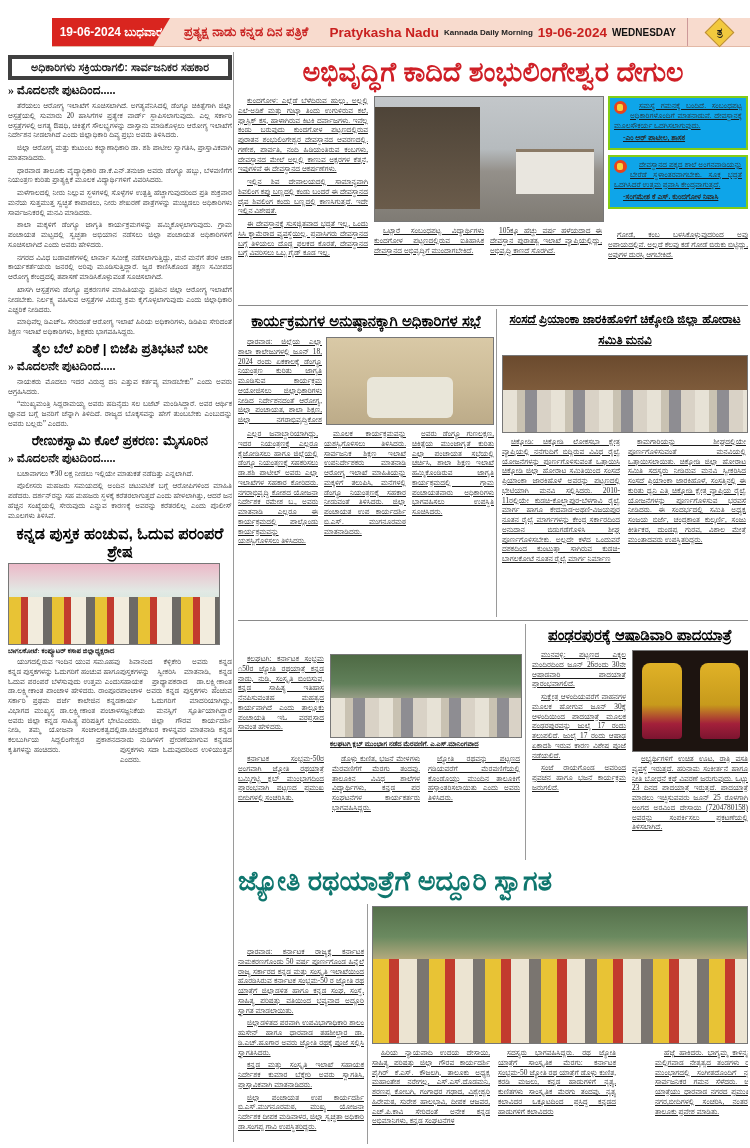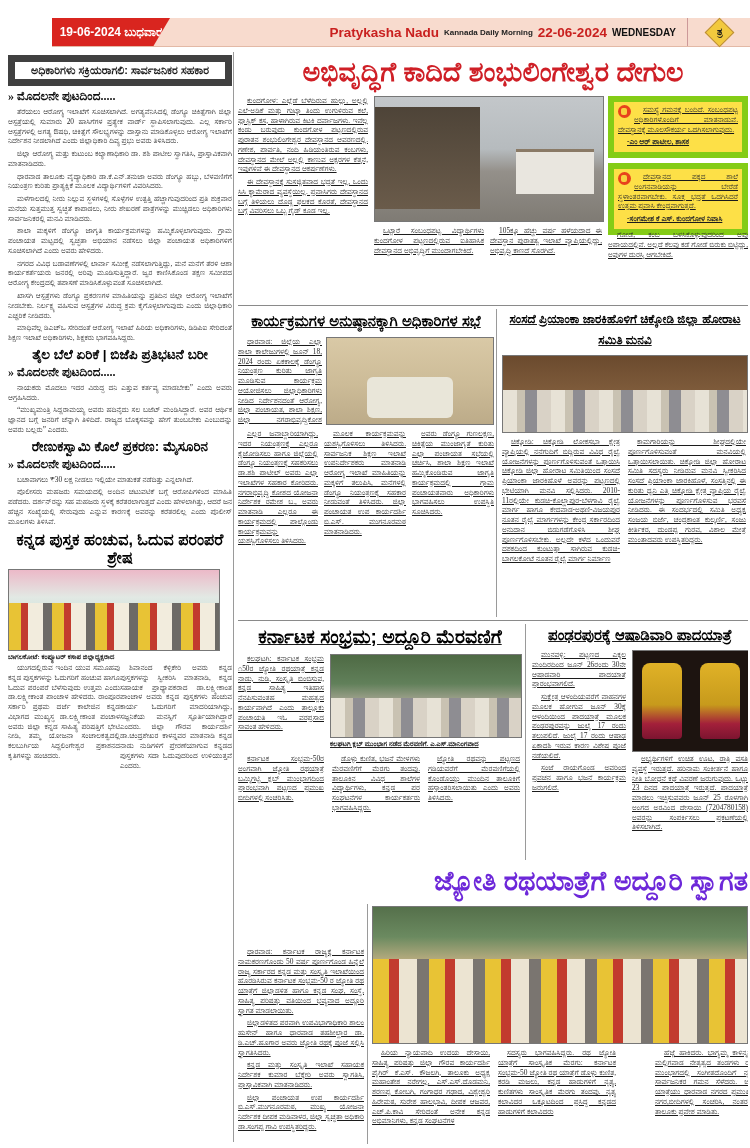--- a/index.html
+++ b/index.html
@@ -23,21 +23,21 @@
            transform:rotate(45deg);}
   .diamond span{position:absolute;left:0;top:3px;width:19px;text-align:center;transform:rotate(-45deg);
                 font-size:10px;font-weight:bold;color:#1a1a1a;}
   
   .body p{margin:0 0 3px 0;font-size:7.4px;line-height:1.32;text-align:justify;text-indent:9px;color:#2a2a2a;}
   .cont{font-size:12px;font-weight:bold;color:#111;margin:2px 0 3px 0;}
   .hrule{border-top:1px solid #8a8a8a;margin:3px 0;}
   .vrule{position:absolute;width:1px;background:#9a9a9a;}
   
   .leftcol{position:absolute;left:8px;top:55px;width:224px;height:1090px;overflow:hidden;}
-  .boxtitle{border:7px solid #404040;padding:2px 3px;font-family:"Liberation Sans",sans-serif;
+  .boxtitle{border:4px solid #404040;padding:2px 3px;font-family:"Liberation Sans",sans-serif;
             font-weight:bold;font-size:11px;text-align:center;margin-bottom:3px;}
   .subhead{font-family:"Liberation Sans",sans-serif;font-weight:bold;font-size:13.5px;text-align:center;
            margin:4px 0 2px 0;color:#000;}
   .subhead.small{font-size:16px;}
   .caption{font-size:6.8px;font-weight:bold;color:#222;margin:2px 0;line-height:1.25;}
   .twocol{display:flex;}
   .twocol > div{flex:1;overflow:hidden;}
   
   .photo{position:relative;border:1px solid #777;overflow:hidden;background:#cfcfcf;}
   .ph-temple{background:linear-gradient(180deg,#c3c7ca 0%,#b6bbbe 42%,#94908a 60%,#7f7b74 100%);}
@@ -57,45 +57,46 @@
   .ph-jyoti .crowd{position:absolute;left:0;bottom:0;width:100%;height:62%;
      background:repeating-linear-gradient(90deg,#e8c335 0 16px,#c23b2e 16px 26px,#ece4d2 26px 44px,#7a7570 44px 56px);}
   .ph-books{background:linear-gradient(180deg,#ecb9c8 0%,#e2e9e4 34%,#cfe3da 58%,#b9d6cc 100%);}
   .ph-books .crowd{position:absolute;left:0;bottom:0;width:100%;height:58%;
      background:repeating-linear-gradient(90deg,#e8c335 0 12px,#c23b2e 12px 19px,#f2ecdd 19px 34px,#6d6a66 34px 43px);}
   
   .mainarea{position:absolute;left:238px;top:52px;width:510px;height:1093px;overflow:hidden;}
   .mainrule{position:absolute;left:233px;top:52px;width:1px;height:1090px;background:#9a9a9a;}
   .h-red{font-family:"Liberation Sans",sans-serif;font-weight:bold;color:#cf1f26;font-size:27px;
          text-align:center;line-height:40px;height:42px;white-space:nowrap;overflow:hidden;}
-  .h-pink{font-family:"Liberation Sans",sans-serif;font-weight:bold;color:#6d28d9;font-size:27px;
-          text-align:right;line-height:42px;height:44px;white-space:nowrap;overflow:hidden;}
+  .h-pink{font-family:"Liberation Sans",sans-serif;font-weight:bold;color:#0f766e;font-size:27px;
+          text-align:left;line-height:42px;height:44px;white-space:nowrap;overflow:hidden;}
   .h-sec{font-family:"Liberation Sans",sans-serif;font-weight:bold;color:#000;text-align:center;overflow:hidden;}
   .blk{position:relative;}
   .abs{position:absolute;overflow:hidden;text-decoration:underline;}
   
-  .qbox{border:6px solid #84cc16;background:#fde047;padding:3px 4px 2px 4px;margin-bottom:5px;}
+  .qbox{border:2px solid #84cc16;background:#0ea5e9;padding:3px 4px 2px 4px;margin-bottom:5px;}
   .qtext{font-size:7px;line-height:1.3;color:#222;text-align:justify;margin:0;}
   .qby{font-size:6.8px;font-weight:bold;color:#c9201f;text-align:right;margin:2px 0 0 0;}
   .thumb{float:left;width:13px;height:13px;border-radius:50%;background:#e8421c;margin:0 3px 1px 0;position:relative;}
   .thumb i{position:absolute;left:3px;top:3px;width:6px;height:7px;background:#f7d23e;border-radius:2px;}
 </style>
 </head>
 <body>
 
 <div class="page">
 
   <div class="band">
     <div class="dateblock">
       <span>19-06-2024 ಬುಧವಾರ</span>
     </div>
+    <div class="tagline">ಪ್ರತ್ಯಕ್ಷ ನಾಡು ಕನ್ನಡ ದಿನ ಪತ್ರಿಕೆ</div>
     <div class="mast-right">
       <span class="pname">Pratykasha Nadu</span>
       <span class="psub">Kannada Daily Morning</span>
-      <span class="pdate">22-06-2024</span>
+      <span class="pdate">19-06-2024</span>
       <span class="pday">WEDNESDAY</span>
     </div>
     <div class="mast-sep"></div>
     <div class="diamond">
       <span>ತ್ರ</span>
     </div>
   </div>
 
   <div class="leftcol body">
     <div class="boxtitle">ಅಧಿಕಾರಿಗಳು ಸಕ್ರಿಯರಾಗಲಿ: ಸಾರ್ವಜನಿಕರ ಸಹಕಾರ</div>
@@ -136,20 +137,21 @@
 
   <div class="mainrule"></div>
 
   <div class="mainarea">
 
     <div class="h-red">ಅಭಿವೃದ್ಧಿಗೆ ಕಾದಿದೆ ಶಂಭುಲಿಂಗೇಶ್ವರ ದೇಗುಲ</div>
 
     <div class="blk body" style="height:208px;">
       <div class="abs" style="left:0;top:2px;width:130px;height:204px;">
         <p>ಕುಂದಗೋಳ: ಎಲ್ಲೆಡೆ ಬೆಳೆದಿರುವ ಹುಲ್ಲು, ಅಲ್ಲಲ್ಲಿ ಎಲೆ-ಅಡಿಕೆ ಮತ್ತು ಗುಟ್ಕಾ ತಿಂದು ಉಗುಳಿರುವ ಕಲೆ, ಪ್ಲಾಸ್ಟಿಕ್ ಕಸ, ಹಾಳಾಗಿರುವ ಕಿಟಕಿ ದರ್ವಾಜಗಳು. ಇವೆಲ್ಲ ಕಂಡು ಬರುವುದು ಕುಂದಗೋಳ ಪಟ್ಟಣದಲ್ಲಿರುವ ಪುರಾತನ ಶಂಭುಲಿಂಗೇಶ್ವರ ದೇವಸ್ಥಾನದ ಆವರಣದಲ್ಲಿ. ಗಣೇಶ, ಪಾರ್ವತಿ, ನಂದಿ ಹಿಡಿಯಂತಿರುವ ಕಂಬಗಳು, ದೇವಸ್ಥಾನದ ಮೇಲೆ ಅಲ್ಲಲ್ಲಿ ಕಾಣುವ ಅಕ್ಷರಗಳ ಕೆತ್ತನೆ, ಇವುಗಳಿವೆ ಈ ದೇವಸ್ಥಾನದ ಆಕರ್ಷಣೆಗಳು.</p>
+        <p>ಇಲ್ಲಿನ ಶಿವ ದೇವಾಲಯದಲ್ಲಿ ಸಾಮಾನ್ಯವಾಗಿ ಶಿವಲಿಂಗ ಕಪ್ಪು ಬಣ್ಣದಲ್ಲಿ ಕಂಡು ಬಂದರೆ ಈ ದೇವಸ್ಥಾನದ ದೈವ ಶಿವಲಿಂಗ ಕಂದು ಬಣ್ಣದಲ್ಲಿ ಕಾಣಸಿಗುತ್ತದೆ. ಇದೇ ಇಲ್ಲಿನ ವಿಶೇಷತೆ.</p>
         <p>ಈ ದೇವಸ್ಥಾನಕ್ಕೆ ಸುಸಜ್ಜಿತವಾದ ಭದ್ರತೆ ಇಲ್ಲ, ಒಂದು ಸಿಸಿ ಕ್ಯಾಮೆರಾದ ವ್ಯವಸ್ಥೆಯಿಲ್ಲ. ಪ್ರವಾಸಿಗರು ದೇವಸ್ಥಾನದ ಬಗ್ಗೆ ತಿಳಿಯಲು ದೊಡ್ಡ ಫಲಕದ ಕೊರತೆ, ದೇವಸ್ಥಾನದ ಬಗ್ಗೆ ವಿವರಿಸಲು ಒಬ್ಬ ಗೈಡ್ ಕೂಡ ಇಲ್ಲ.</p>
       </div>
       <div class="photo ph-temple abs" style="left:136px;top:2px;width:228px;height:124px;">
         <div class="mass"></div>
         <div class="bldg"></div>
       </div>
       <div class="abs" style="left:370px;top:2px;width:140px;">
         <div class="qbox">
           <span class="thumb">
               <i></i>
@@ -213,21 +215,20 @@
         </div>
       </div>
     </div>
 
     <div class="hrule"></div>
 
     <div class="blk body" style="height:236px;">
       <div class="vrule" style="left:287px;top:0;height:236px;"></div>
 
       <div class="abs" style="left:0;top:0;width:284px;height:236px;">
-        <div class="h-sec" style="font-size:19px;line-height:25px;height:27px;white-space:nowrap;">ಕರ್ನಾಟಕ ಸಂಭ್ರಮ; ಅದ್ದೂರಿ ಮೆರವಣಿಗೆ</div>
         <div class="abs" style="left:0;top:30px;width:86px;height:94px;">
           <p>ಕಲಘಟಗಿ: ಕರ್ನಾಟಕ ಸಂಭ್ರಮ ೧50ರ ಜ್ಯೋತಿ ರಥಯಾತ್ರೆ ಕನ್ನಡ ನಾಡು, ನುಡಿ, ಸಂಸ್ಕೃತಿ ಬಿಂಬಿಸುವ, ಕನ್ನಡ ಸಾಹಿತ್ಯ ಇತಿಹಾಸ ನೆನಪಿಸುವಂತಹ ಮಹತ್ವದ ಕಾರ್ಯವಾಗಿದೆ ಎಂದು ತಾಲ್ಲೂಕು ಪಂಚಾಯತಿ ಇಓ ವರಪ್ರಸಾದ ಸಾವಂತ ಹೇಳಿದರು.</p>
         </div>
         <div class="photo ph-samb abs" style="left:92px;top:30px;width:190px;height:82px;">
           <div class="ph-people" style="height:48%;"></div>
         </div>
         <div class="caption abs" style="left:92px;top:114px;width:190px;height:12px;">ಕಲಘಟಗಿ ಕ್ಲಬ್ ಮುಂಭಾಗ ನಡೆದ ಮೆರವಣಿಗೆ. ಎ.ಎಸ್.ಮಾನಿಂಗವಾದ</div>
         <div class="abs" style="left:0;top:130px;width:86px;height:106px;">
           <p>ಕರ್ನಾಟಕ ಸಂಭ್ರಮ-50ರ ಅಂಗವಾಗಿ ಜ್ಯೋತಿ ರಥಯಾತ್ರೆ ಬಮ್ಮಿಗಟ್ಟಿ ಕ್ಲಬ್ ಮುಂಭಾಗದಿಂದ ಪ್ರಾರಂಭವಾಗಿ ಪಟ್ಟಣದ ಪ್ರಮುಖ ಬೀದಿಗಳಲ್ಲಿ ಸಂಚರಿಸಿತು.</p>
         </div>

